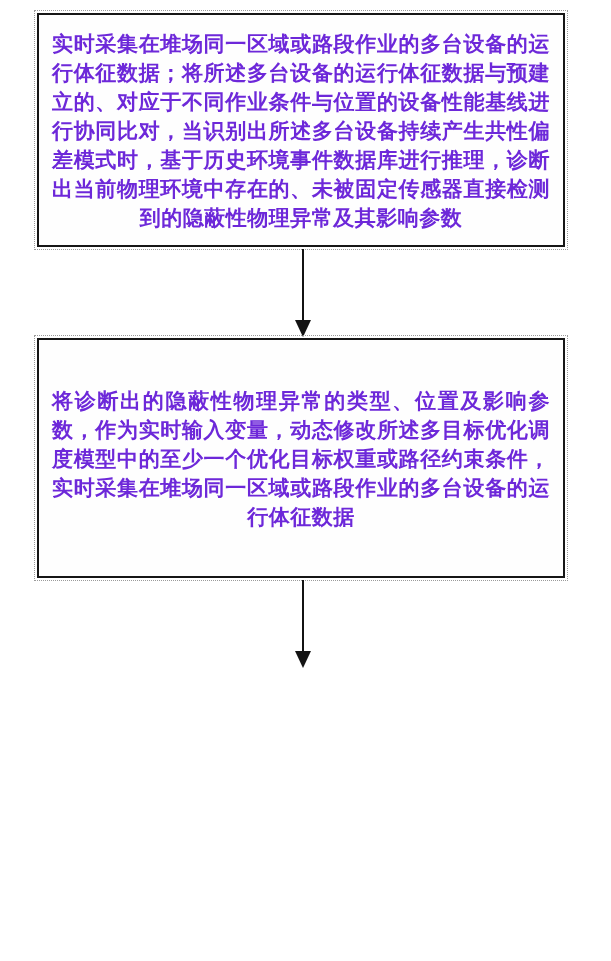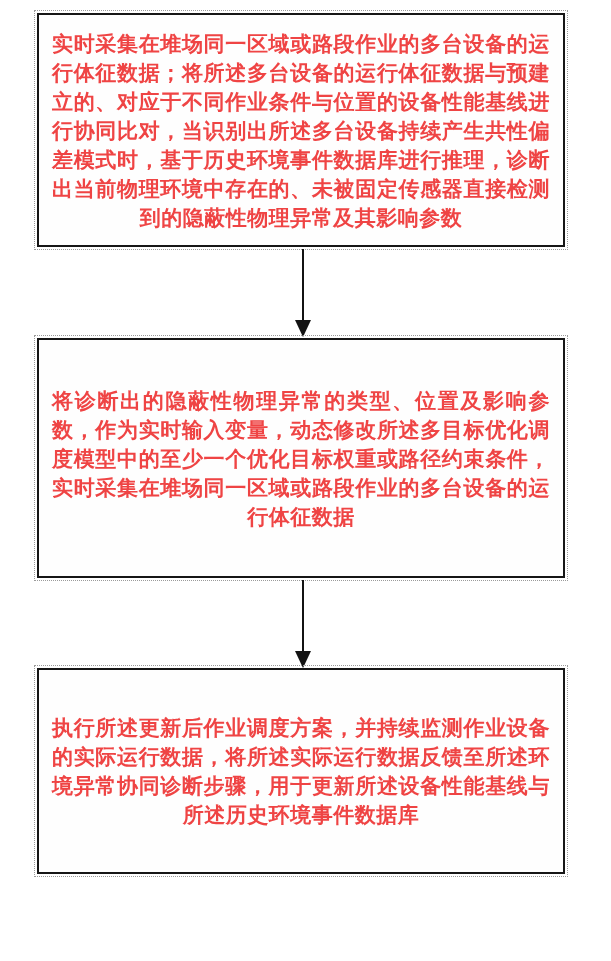--- a/index.html
+++ b/index.html
@@ -23,21 +23,21 @@
     border: 2px solid #161616;
     outline: 1px dotted #9b9b9b;
     outline-offset: 2px;
     background: #fefefe;
     display: flex;
     align-items: center;
     justify-content: center;
     padding: 10px 13px;
   }
   .flow-box .step-text {
-    color: #ef4444;
+    color: #6d28d9;
     font-size: 21px;
     line-height: 29px;
     font-weight: bold;
     text-align: justify;
     text-align-last: center;
     text-justify: inter-ideograph;
     letter-spacing: 0.5px;
     width: 100%;
   }
   #box-1 { top: 13px;  height: 234px; }
@@ -83,17 +83,14 @@
 
   <div class="flow-box" id="box-2">
     <div class="step-text">将诊断出的隐蔽性物理异常的类型、位置及影响参数，作为实时输入变量，动态修改所述多目标优化调度模型中的至少一个优化目标权重或路径约束条件，实时采集在堆场同一区域或路段作业的多台设备的运行体征数据</div>
   </div>
 
   <div class="arrow" id="arrow-2">
     <div class="shaft"></div>
     <div class="head"></div>
   </div>
 
-  <div class="flow-box" id="box-3">
-    <div class="step-text">执行所述更新后作业调度方案，并持续监测作业设备的实际运行数据，将所述实际运行数据反馈至所述环境异常协同诊断步骤，用于更新所述设备性能基线与所述历史环境事件数据库</div>
-  </div>
 
 </div>
 
 </body></html>

